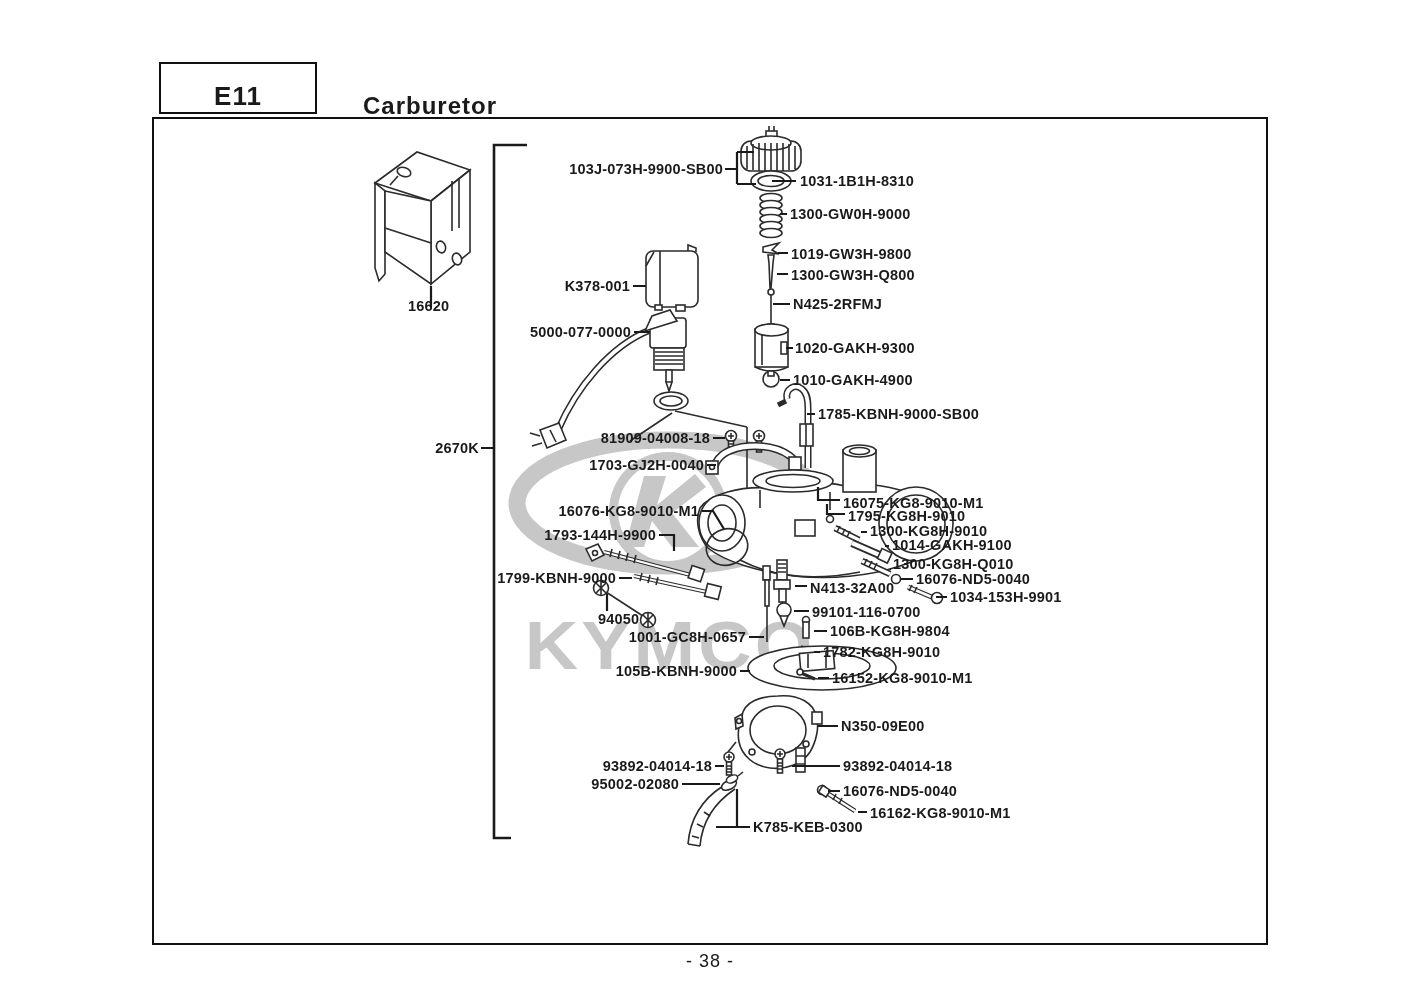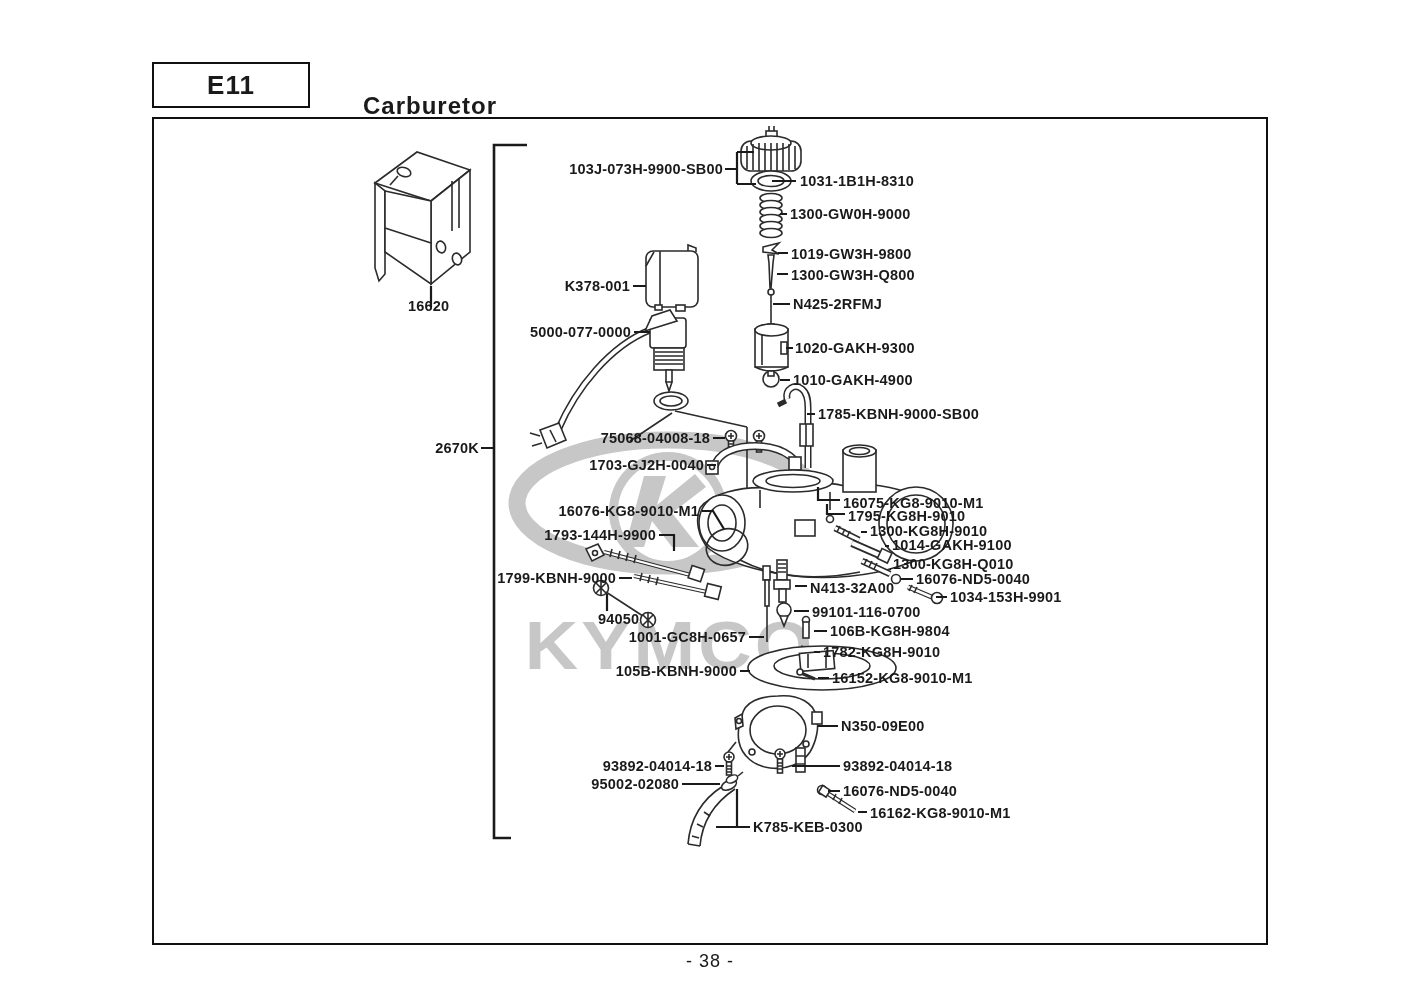--- a/index.html
+++ b/index.html
@@ -1,19 +1,19 @@
 <!DOCTYPE html>
 <html><head>
 <meta charset="utf-8">
 <style>
   html,body{margin:0;padding:0;background:#fff;}
   #page{position:relative;width:1415px;height:1000px;background:#fff;overflow:hidden;
         font-family:"Liberation Sans", sans-serif;color:#1a1a1a;}
   .box{position:absolute;border:2px solid #101010;box-sizing:border-box;background:#fff;}
-  #code-box{left:152px;top:62px;width:158px;height:46px;display:flex;align-items:center;justify-content:center;}
+  #code-box{left:159px;top:62px;width:158px;height:52px;display:flex;align-items:flex-end;justify-content:center;}
   #code-box span{font-size:26px;font-weight:bold;letter-spacing:1px;}
   #title{position:absolute;left:363px;top:92px;font-size:24px;font-weight:bold;letter-spacing:1px;}
   #main-box{left:152px;top:117px;width:1116px;height:828px;}
   #page-num{position:absolute;left:152px;top:951px;width:1116px;text-align:center;
             font-size:18px;font-weight:normal;letter-spacing:1px;}
   .lbl{position:absolute;font-size:14.5px;font-weight:bold;white-space:nowrap;letter-spacing:0.2px;}
   
   #wm-text{position:absolute;left:512px;top:603px;width:316px;text-align:center;
            font-size:74px;font-weight:bold;color:#c7c7c7;letter-spacing:3px;transform:scaleY(0.92);}
   svg{position:absolute;left:0;top:0;}
@@ -277,21 +277,21 @@
   <div class="lbl" style="left:791px;top:246px">1019-GW3H-9800</div>
   <div class="lbl" style="left:791px;top:267px">1300-GW3H-Q800</div>
   <div class="lbl" style="left:793px;top:296px">N425-2RFMJ</div>
   <div class="lbl" style="left:795px;top:340px">1020-GAKH-9300</div>
   <div class="lbl" style="left:793px;top:372px">1010-GAKH-4900</div>
   <div class="lbl" style="left:818px;top:406px">1785-KBNH-9000-SB00</div>
   <div class="lbl" style="right:785px;top:278px">K378-001</div>
   <div class="lbl" style="right:784px;top:324px">5000-077-0000</div>
   <div class="lbl" style="left:408px;top:298px">16620</div>
   <div class="lbl" style="right:936px;top:440px">2670K</div>
-  <div class="lbl" style="right:705px;top:430px">75068-04008-18</div>
+  <div class="lbl" style="right:705px;top:430px">81909-04008-18</div>
   <div class="lbl" style="right:711px;top:457px">1703-GJ2H-0040</div>
   <div class="lbl" style="right:716px;top:503px">16076-KG8-9010-M1</div>
   <div class="lbl" style="left:843px;top:495px">16075-KG8-9010-M1</div>
   <div class="lbl" style="left:848px;top:508px">1795-KG8H-9010</div>
   <div class="lbl" style="left:870px;top:523px">1300-KG8H-9010</div>
   <div class="lbl" style="left:892px;top:537px">1014-GAKH-9100</div>
   <div class="lbl" style="left:893px;top:556px">1300-KG8H-Q010</div>
   <div class="lbl" style="left:916px;top:571px">16076-ND5-0040</div>
   <div class="lbl" style="left:950px;top:589px">1034-153H-9901</div>
   <div class="lbl" style="right:759px;top:527px">1793-144H-9900</div>

